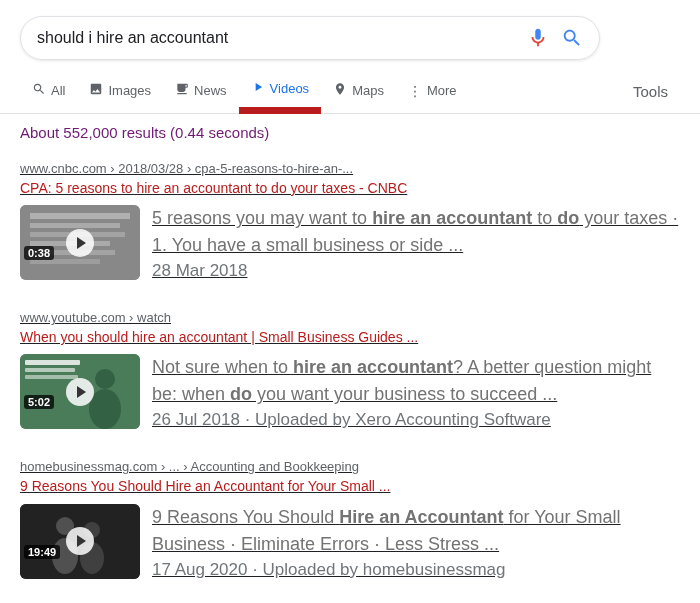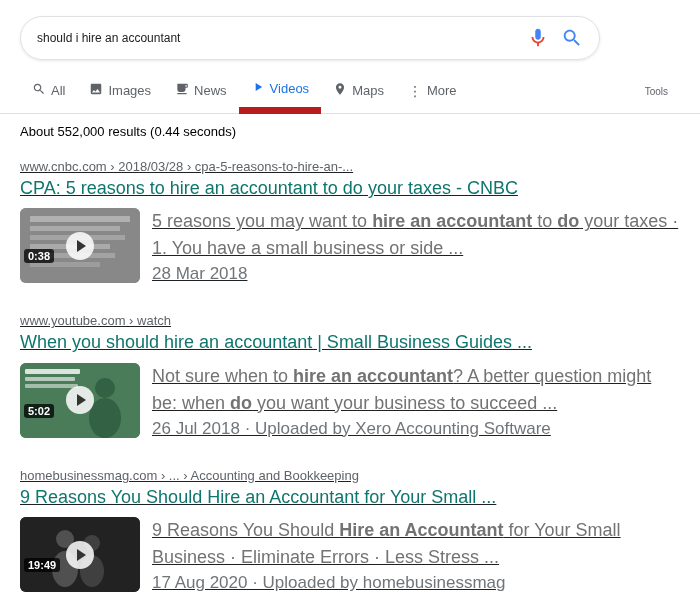--- a/index.html
+++ b/index.html
@@ -24,21 +24,21 @@
       border-radius: 24px;
       padding: 8px 16px;
       width: 580px;
       height: 44px;
       box-shadow: 0 1px 3px rgba(0,0,0,0.1);
     }
     .search-input {
       flex: 1;
       border: none;
       outline: none;
-      font-size: 12px;
+      font-size: 16px;
       color: #202124;
       background: transparent;
     }
     .search-icons {
       display: flex;
       align-items: center;
       gap: 12px;
     }
     .mic-icon svg, .search-icon svg { display: block; }
 
@@ -64,45 +64,45 @@
       margin-bottom: -1px;
     }
     .nav-tab.active {
       color: #1a73e8;
       border-bottom: 7px solid #b91c1c;
     }
     .nav-tab-icon { font-size: 14px; }
     .tools-tab {
       margin-left: auto;
       color: #5f6368;
-      font-size: 10px;
+      font-size: 15px;
       padding: 10px 12px;
       cursor: pointer;
     }
 
     
     .results-info {
       padding: 10px 8px 6px 20px;
-      font-size: 13px;
-      color: #000000;
+      font-size: 15px;
+      color: #701a75;
     }
 
     
     .result-block {
       padding: 14px 20px 6px 20px;
       text-decoration: underline;
     }
     .result-url {
       font-size: 13px;
       color: #202124;
       margin-bottom: 3px;
     }
     .result-title {
-      font-size: 18px;
-      color: #0f766e;
+      font-size: 14px;
+      color: #b91c1c;
       text-decoration: none;
       cursor: pointer;
       line-height: 1.3;
       display: block;
       margin-bottom: 8px;
     }
     .result-content {
       display: flex;
       align-items: flex-start;
       gap: 12px;

